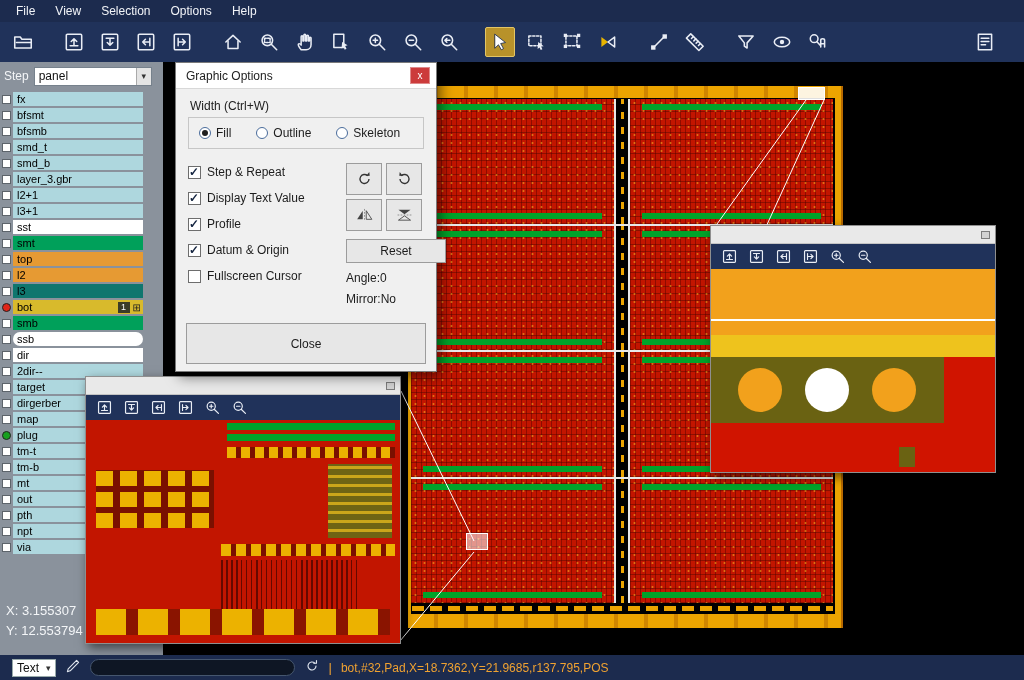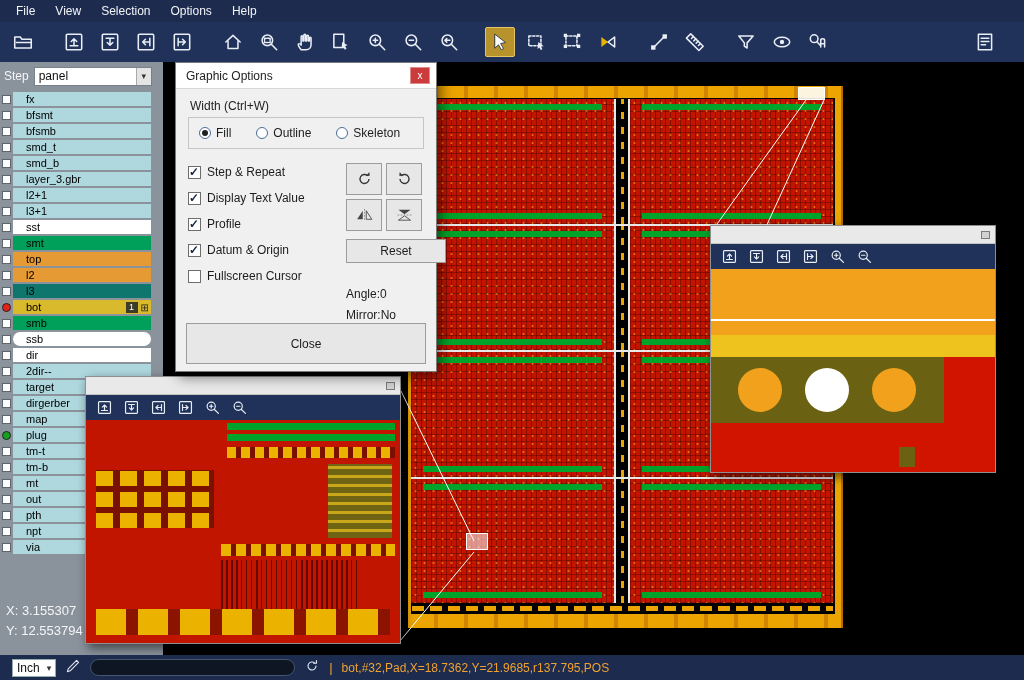--- a/index.html
+++ b/index.html
@@ -21,21 +21,21 @@
   .step-label{font-size:12px;color:#f4f6f8}
   .step-select{width:118px;height:19px;background:#fff;border:1px solid #7d8априori}
   .step-select{border:1px solid #768?}
   .step-select{display:flex;align-items:center;border:1px solid #76818c}
   .step-select .step-text{flex:1;font-size:12px;color:#111;padding-left:4px}
   .step-select .step-chevron{width:15px;height:100%;background:#e4e4e4;border-left:1px solid #aaa;font-size:9px;color:#333;display:flex;align-items:center;justify-content:center}
   .layer-list{margin-top:1px}
   .layer-row{display:flex;align-items:center;height:16px;padding-left:2px;gap:2px}
   .layer-ind{width:9px;height:9px;background:#fff;border:1px solid #5d646b;flex:0 0 auto}
   .layer-ind.dot{border-radius:50%;border-color:#222}
-  .layer-band{flex:1;height:14px;margin-right:12px;display:flex;align-items:center;padding-left:13px}
+  .layer-band{flex:1;height:14px;margin-right:20px;display:flex;align-items:center;padding-left:4px}
   .layer-name{font-size:11px;line-height:14px;color:#000;white-space:nowrap}
   .layer-badge{display:none;min-width:12px;height:11px;background:#3c3c28;color:#fff;font-size:9px;line-height:11px;text-align:center;margin-left:auto;margin-right:3px}
   .layer-badge.show{display:block}
   .layer-grid-glyph{display:none;font-size:10px;color:#222;margin-right:2px}
   .layer-grid-glyph.show{display:block}
   .coords{position:absolute;left:6px;bottom:14px;color:#f4f6f8;font-size:13px;line-height:20px}
 
   
   .canvas{position:absolute;left:163px;top:62px;right:0;bottom:25px;background:#000;z-index:1}
   .pcb-panel{position:absolute;left:245px;top:24px;width:435px;height:542px}
@@ -105,21 +105,21 @@
   .rlabel,.clabel{font-size:12px;color:#1c1c1c}
   .cb-col{position:absolute;left:12px;top:70px}
   .cb-row{display:flex;align-items:center;gap:6px;height:26px}
   .cb{width:13px;height:13px;border:1px solid #6d6d6d;background:#fff;position:relative}
   .cb.checked::after{content:"✓";position:absolute;left:0;top:-2px;font-size:12px;font-weight:bold;color:#13233f}
   .dlg-right{position:absolute;right:12px;top:74px;width:78px}
   .rot-grid{display:grid;grid-template-columns:36px 36px;grid-template-rows:32px 32px;gap:4px}
   .dbtn{background:#e7e7e7;border:1px solid #9c9c9c;display:flex;align-items:center;justify-content:center;font-size:14px;color:#333}
   .dbtn svg{width:19px;height:18px}
   .reset-btn{margin-top:8px;width:100px;height:24px;background:#e7e7e7;border:1px solid #9c9c9c;font-size:12px;color:#1c1c1c;display:flex;align-items:center;justify-content:center}
-  .angle-text{margin-top:24px;font-size:12px;color:#1c1c1c}
+  .angle-text{margin-top:8px;font-size:12px;color:#1c1c1c}
   .mirror-text{margin-top:7px;font-size:12px;color:#1c1c1c}
   .close-btn{position:absolute;left:10px;right:10px;bottom:8px;height:41px;background:#e7e7e7;border:1px solid #9c9c9c;font-size:12px;color:#1c1c1c;display:flex;align-items:center;justify-content:center}
 
   
   .statusbar{position:absolute;left:0;right:0;bottom:0;height:25px;background:#1c2b4e;display:flex;align-items:center;gap:9px;padding:0 12px;z-index:8}
   .unit-box{background:#fff;height:18px;display:flex;align-items:center;padding:0 4px;gap:7px;border:1px solid #9aa}
   .unit-text{font-size:12px;color:#111}
   .unit-chevron{font-size:9px;color:#333}
   .sicon svg{width:16px;height:16px;stroke:#dfe5ee;fill:none;stroke-width:1.4;stroke-linecap:round;stroke-linejoin:round}
   .cmd-input{width:205px;height:17px;background:#0e1624;border:1px solid #45566e;border-radius:9px;color:#ddd;font-size:11px;padding:0 9px;outline:none}
@@ -727,21 +727,21 @@
       <div class="reset-btn">Reset</div>
       <div class="angle-text">Angle:0</div>
       <div class="mirror-text">Mirror:No</div>
     </div>
     <div class="close-btn">Close</div>
   </div>
 </div>
 
 <div class="statusbar">
   <div class="unit-box">
-    <span class="unit-text">Inch</span>
+    <span class="unit-text">Text</span>
     <span class="unit-chevron">▾</span>
   </div>
   <span class="sicon"><svg viewBox="0 0 20 20">
         <path d="M3 17l1-3.5L14.5 3l2.5 2.5L6.5 16z"></path>
       </svg></span>
   <input class="cmd-input" value="" style="">
   <span class="sicon"><svg viewBox="0 0 20 20">
         <path d="M15 10a5 5 0 11-1.5-3.6"></path>
         <path d="M15.6 3.2v3.4h-3.4"></path>
       </svg></span>

